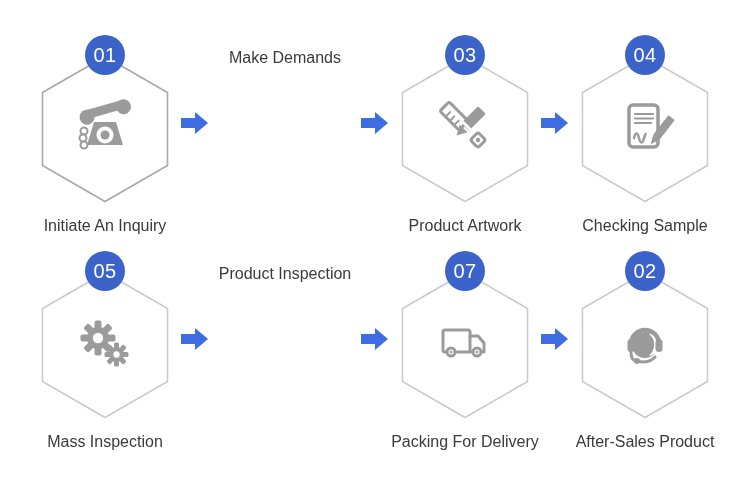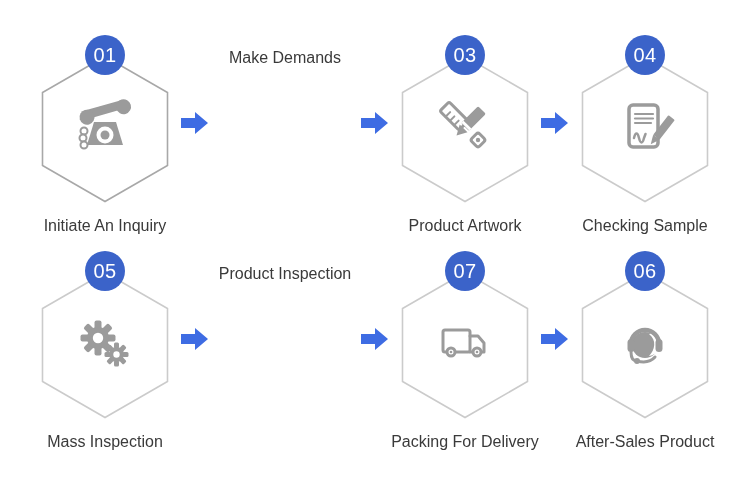--- a/index.html
+++ b/index.html
@@ -222,18 +222,18 @@
         <svg class="icon" viewBox="0 0 64 64">
           <circle cx="32" cy="34" r="13" class="ic-fill"></circle>
           <path d="M36 23 c8 6 6 16 0 22 c9 -1 12 -9 10 -16 c-2 -5 -6 -7 -10 -6 z" fill="#ffffff"></path>
           <path class="ic-stroke" stroke-width="4.5" d="M18 33 a14 14 0 0 1 28 0"></path>
           <rect x="14.5" y="28" width="7" height="13" rx="3.5" class="ic-fill"></rect>
           <rect x="42.5" y="28" width="7" height="13" rx="3.5" class="ic-fill"></rect>
           <path class="ic-stroke" stroke-width="3" d="M18 41 q0 9 6 9"></path>
           <circle cx="24" cy="50" r="3" class="ic-fill"></circle>
           <path class="ic-stroke" stroke-width="3" d="M24 50 q12 3 18 -4"></path>
         </svg>
-        <div class="badge">06</div>
+        <div class="badge">02</div>
       </div>
       <div class="label">After-Sales Product</div>
     </div>
   </div>
 </div>
 
 </body></html>

